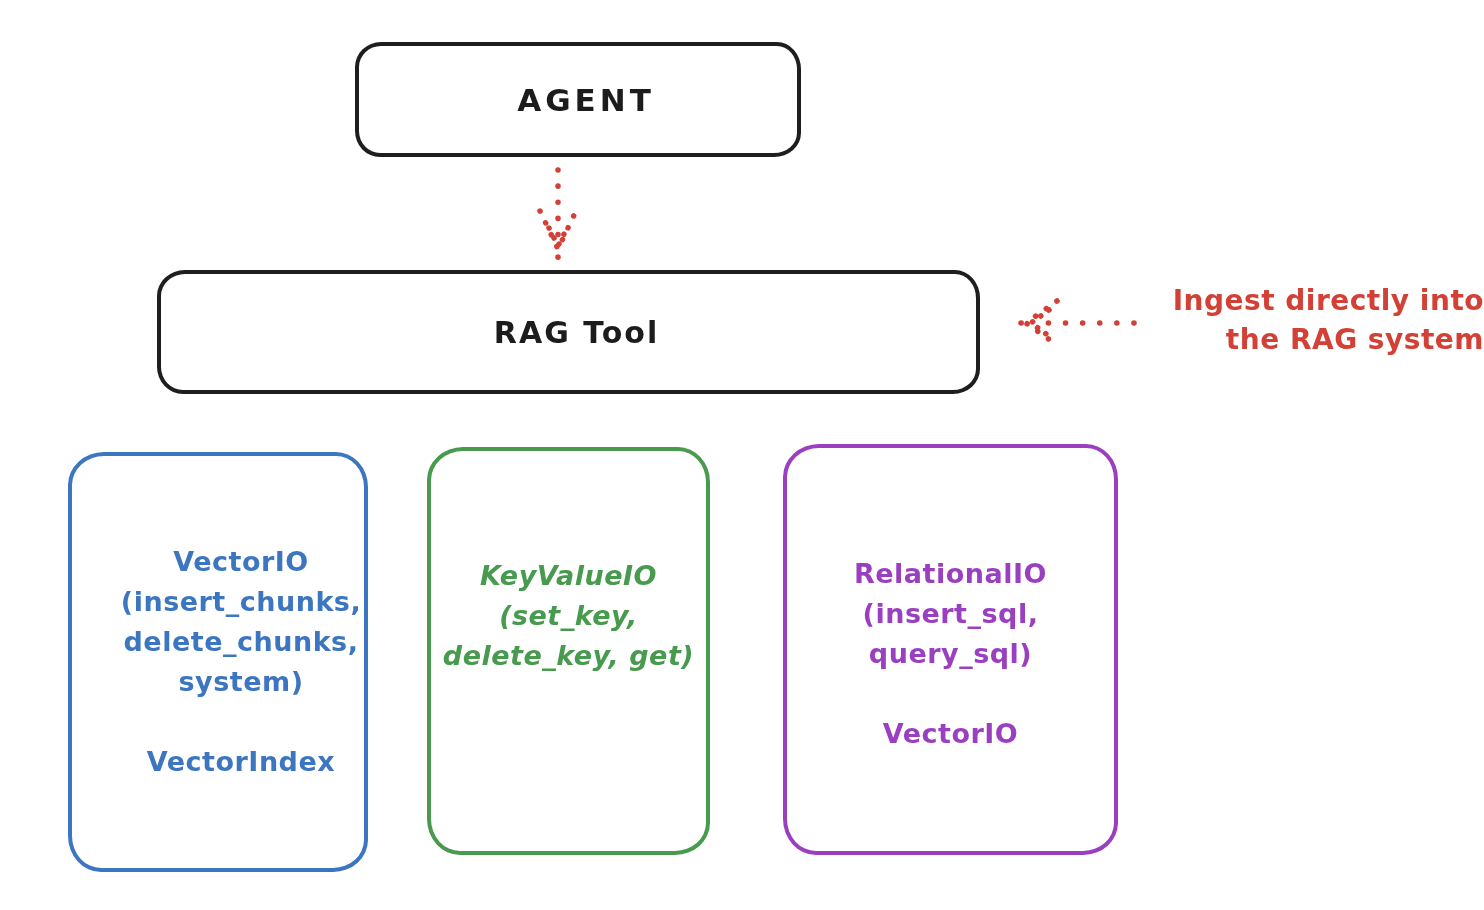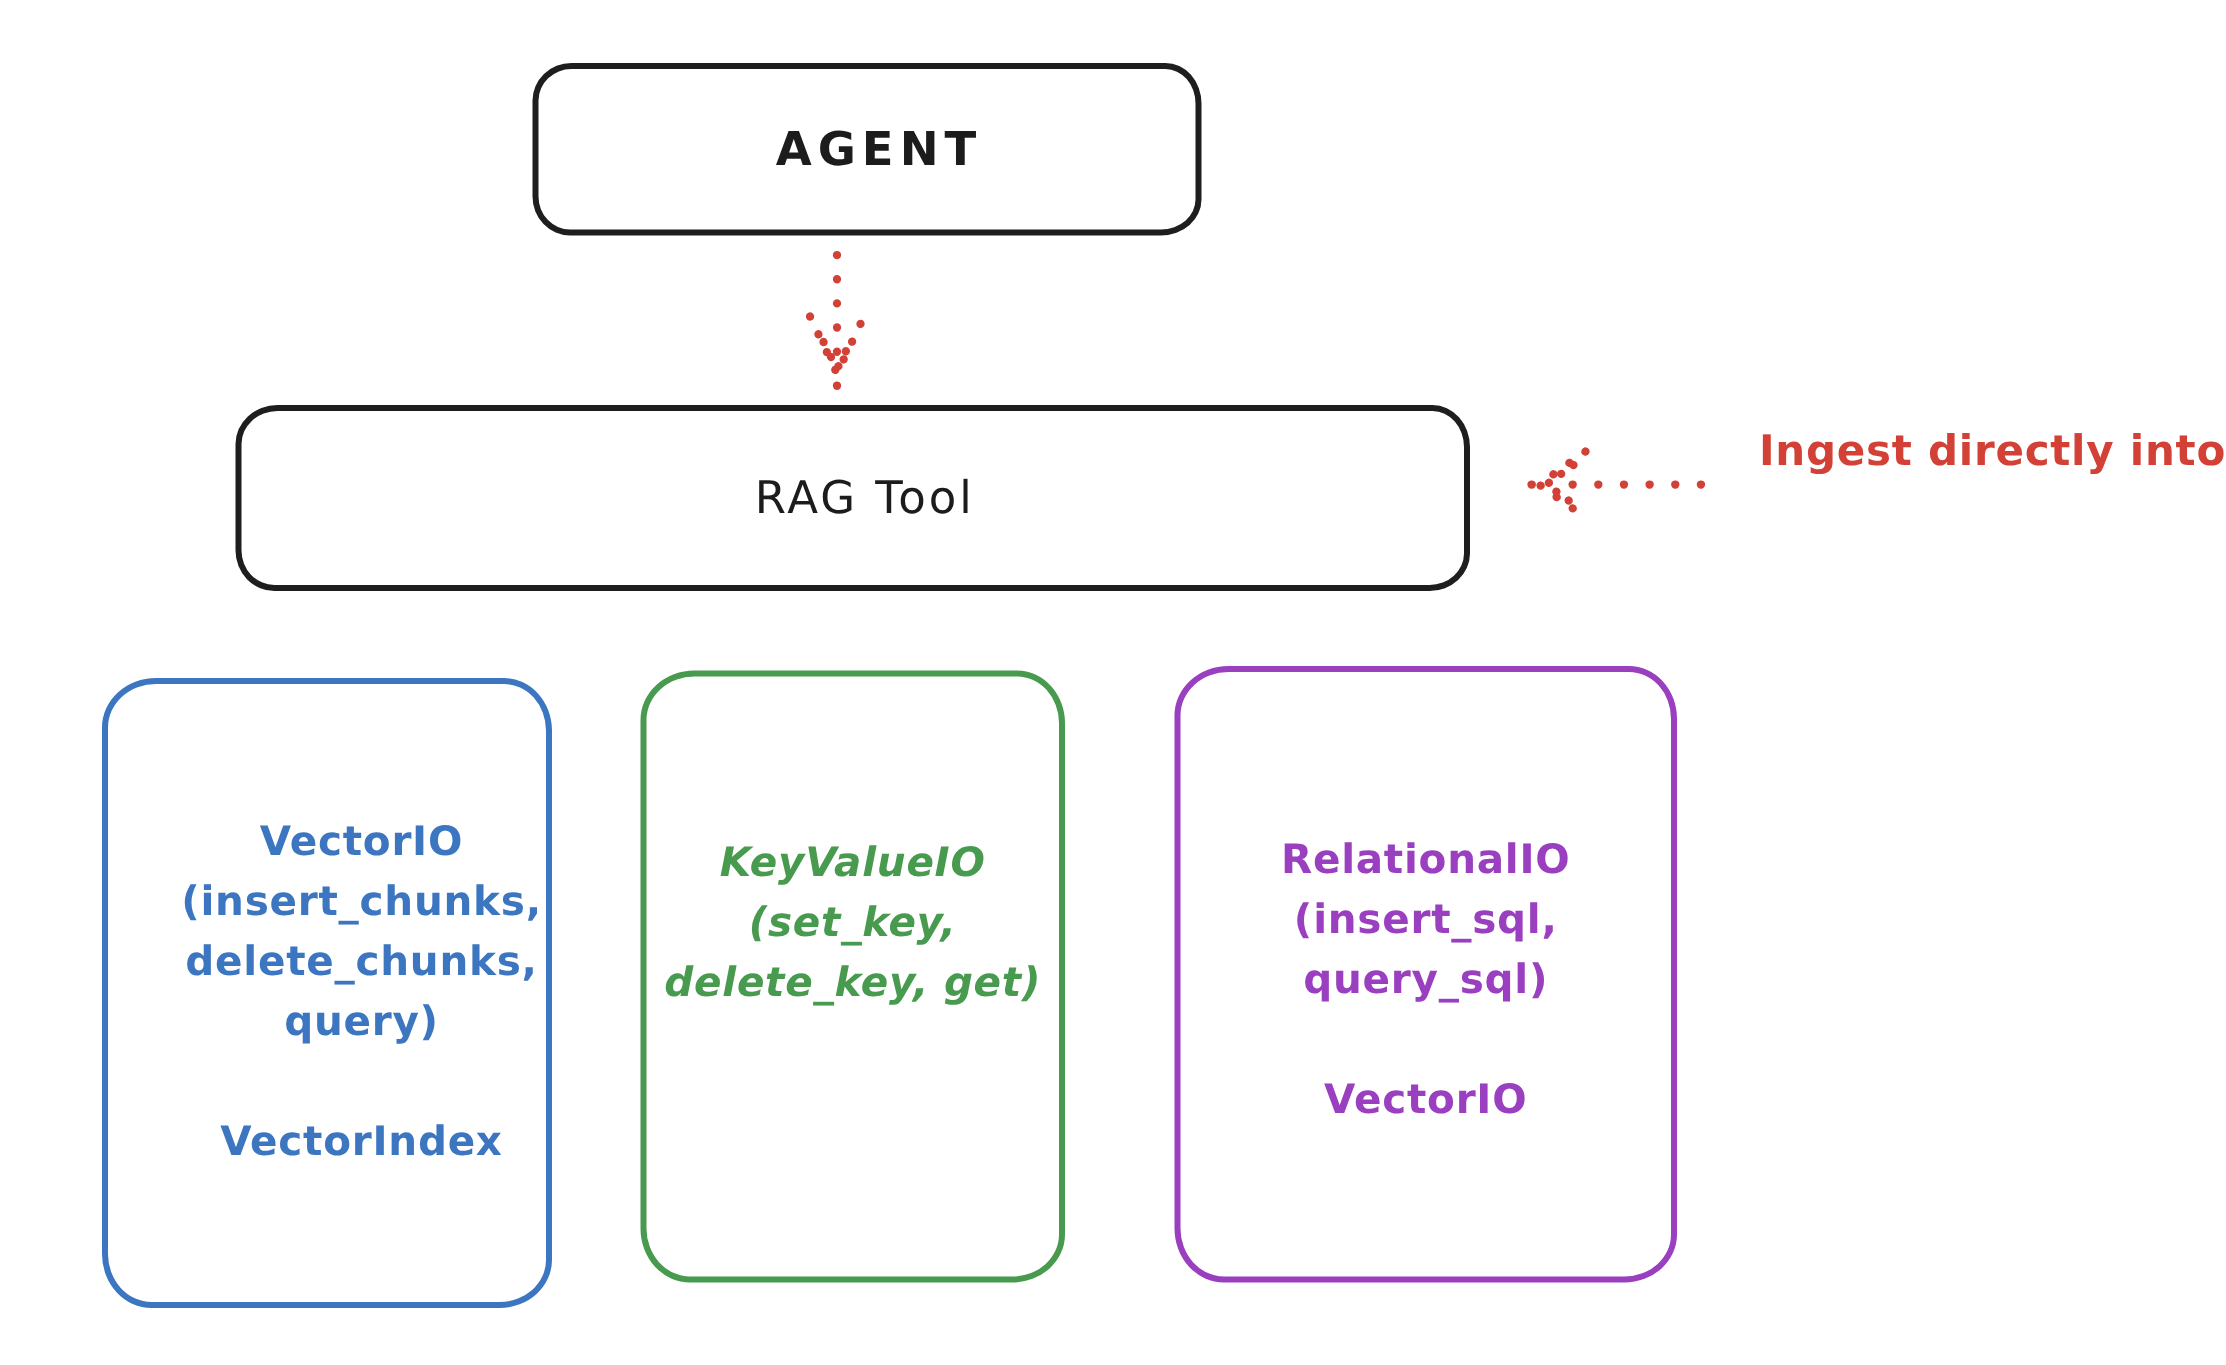--- a/index.html
+++ b/index.html
@@ -43,21 +43,21 @@
     font-weight: bold;
     letter-spacing: 4px;
   }
   .rag-box {
     left: 157px; top: 270px;
     width: 823px; height: 124px;
     border-radius: 28px 25px 27px 26px / 26px 28px 25px 27px;
   }
   .rag-label {
     font-size: 30px;
-    font-weight: normal;
+    font-weight: bold;
     letter-spacing: 2px;
   }
   .io-box {
     position: absolute;
     box-sizing: border-box;
     background: #ffffff;
     border: 4px solid;
     border-radius: 36px 32px 35px 33px / 33px 35px 32px 36px;
   }
   .io-box-vector    { left: 68px;  top: 452px; width: 300px; height: 420px; }
@@ -110,28 +110,29 @@
   <div class="node node-black agent-box">
     <span class="agent-label">AGENT</span>
   </div>
 
   <div class="node node-black rag-box">
     <span class="rag-label">RAG Tool</span>
   </div>
 
   <div class="ingest-note" style="color: rgb(210, 64, 54);">
     <div>Ingest directly into</div>
+    <div>the RAG system</div>
   </div>
 
   <div class="io-box io-box-vector" style="border-color: rgb(60, 118, 193); color: rgb(60, 118, 193);">
     <div class="io-text io-text-vector">
       <div>VectorIO</div>
       <div>(insert_chunks,</div>
       <div>delete_chunks,</div>
-      <div>query)</div>
+      <div>system)</div>
       <div class="blank-line"></div>
       <div>VectorIndex</div>
     </div>
   </div>
 
   <div class="io-box io-box-keyvalue" style="border-color: rgb(71, 154, 78); color: rgb(71, 154, 78);">
     <div class="io-text io-text-keyvalue">
       <div>KeyValueIO</div>
       <div>(set_key,</div>
       <div>delete_key, get)</div>

